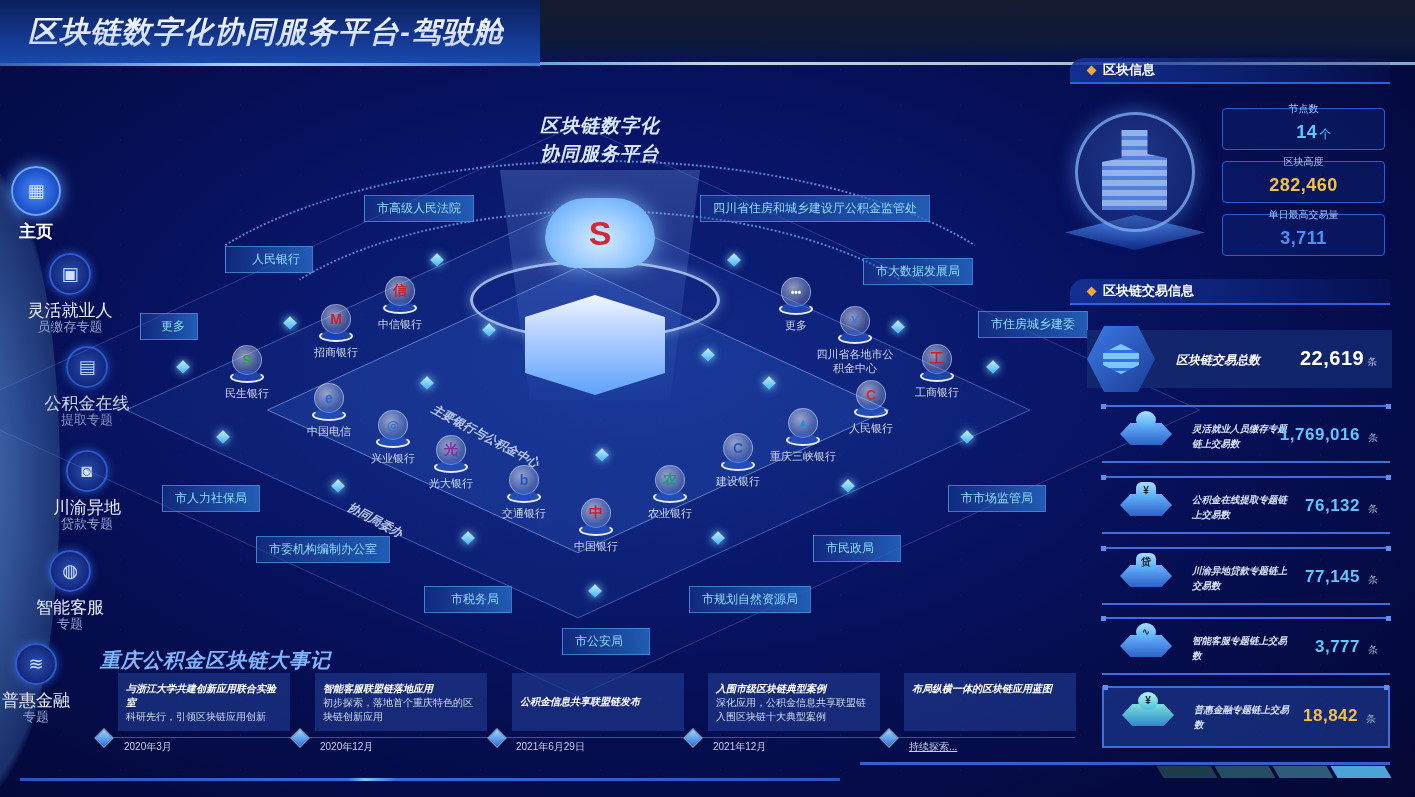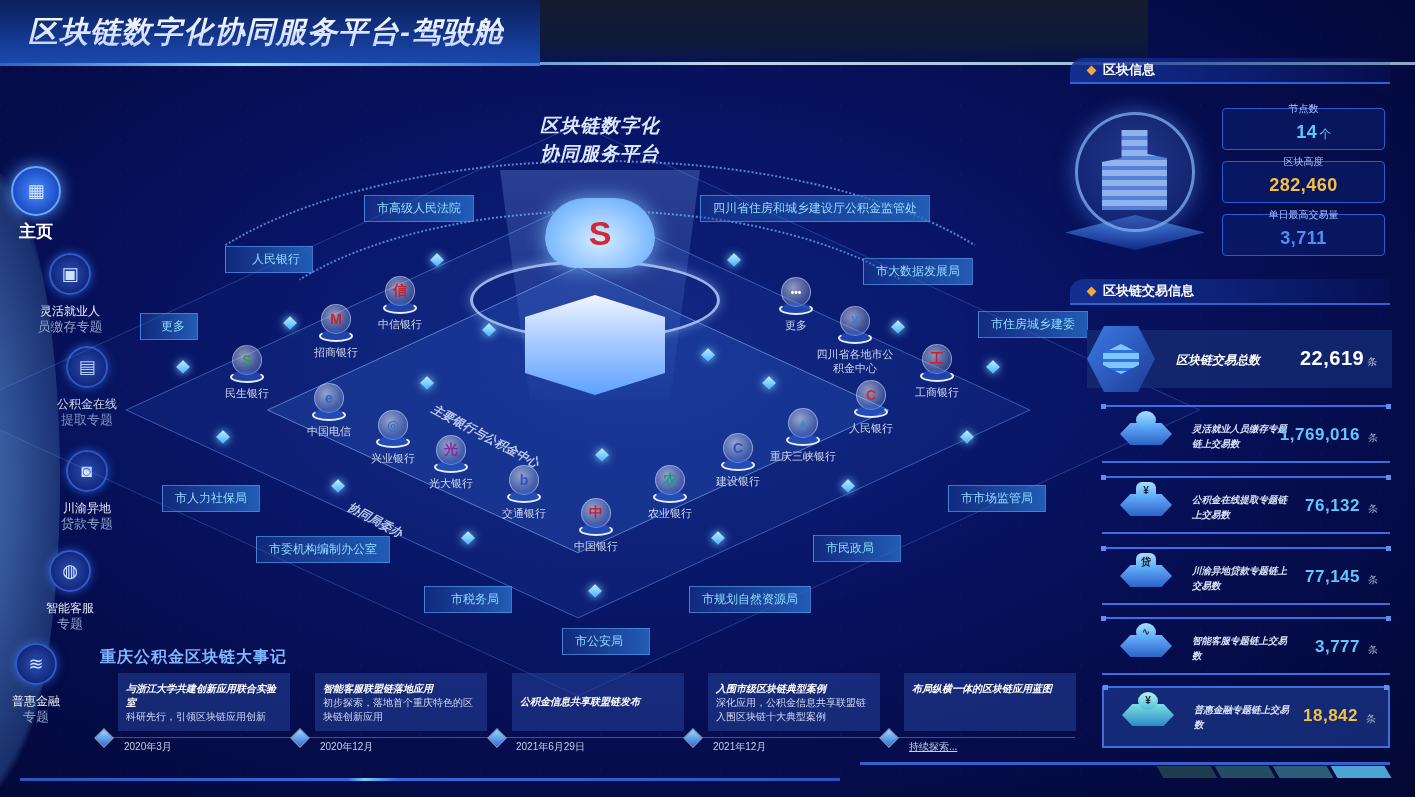--- a/index.html
+++ b/index.html
@@ -13,21 +13,21 @@
   .grid-bg {
     position: absolute; inset: 0;
     background-image:
       linear-gradient(30deg, rgba(80,120,220,0.08) 1px, transparent 1px),
       linear-gradient(150deg, rgba(80,120,220,0.08) 1px, transparent 1px);
     background-size: 60px 35px;
     pointer-events: none;
   }
   
   .header {
-    position: absolute; left: 0; top: 0; width: 1148px; height: 70px;
+    position: absolute; left: 0; top: 0; width: 1415px; height: 70px;
     background: linear-gradient(180deg, #151b2e 0%, #0e1a3a 60%, rgba(8,20,80,0) 100%);
   }
   .title-bar {
     position: absolute; left: 0; top: 0; width: 540px; height: 66px;
     background: linear-gradient(180deg, #0b1f5c 0%, #163e9a 70%, #1a4bb0 100%);
     clip-path: polygon(0 0, 100% 0, 100% 100%, 0 100%);
   }
   .title-bar::after {
     content: ""; position: absolute; left: 0; right: 0; bottom: 0; height: 3px;
     background: linear-gradient(90deg, rgba(120,200,255,0.2), #9fdcff 45%, rgba(120,200,255,0.4));
@@ -61,21 +61,21 @@
   
   .nav-item { position: absolute; text-align: center; width: 100px; cursor: pointer; }
   .nav-circle {
     margin: 0 auto; width: 42px; height: 42px; border-radius: 50%;
     background: radial-gradient(circle, #2a4fb8 0%, #14287a 70%);
     border: 2px solid #2e5cd0; box-shadow: 0 0 10px rgba(60,130,255,0.6);
     display: flex; align-items: center; justify-content: center;
     color: #cfe2ff; font-size: 18px;
   }
   .nav-item.active .nav-circle { width: 50px; height: 50px; background: radial-gradient(circle, #4c8cff 0%, #1b4dc4 70%); border-color: #69a6ff; box-shadow: 0 0 16px rgba(90,160,255,0.9); }
-  .nav-label1 { font-size: 12px; color: #e6ecf8; margin-top: 8px; line-height: 16px; }
+  .nav-label1 { font-size: 17px; color: #e6ecf8; margin-top: 8px; line-height: 16px; }
   .nav-label2 { font-size: 13px; color: #8ea2c8; line-height: 16px; }
   .nav-item.active .nav-label1 { font-size: 17px; font-weight: bold; color: #fff; }
 
   
   .platform {
     position: absolute; left: 125px; top: 185px; width: 905px; height: 450px;
   }
   .diamond {
     position: absolute; left: 50%; top: 50%; width: 640px; height: 640px;
     transform: translate(-50%, -50%) scaleY(0.46) rotate(45deg);
@@ -138,21 +138,21 @@
     position: absolute; width: 10px; height: 10px; background: linear-gradient(135deg, #c5efff, #3fb0ff);
     transform: rotate(45deg); box-shadow: 0 0 8px #7fd0ff;
   }
   .slant-label {
     position: absolute; font-size: 12px; font-style: italic; color: #b8c9ea; font-weight: bold;
     transform: rotate(28deg); white-space: nowrap;
   }
 
   
   .timeline-title {
-    position: absolute; left: 100px; top: 647px; font-size: 16px; font-weight: bold; 
+    position: absolute; left: 100px; top: 647px; font-size: 20px; font-weight: bold; font-style: italic;
     color: #7fb6ff; letter-spacing: 1px;
   }
   .tl-card {
     position: absolute; top: 673px; width: 172px; height: 58px; padding: 9px 8px;
     background: rgba(40,70,160,0.5); font-size: 10px; line-height: 14px;
   }
   .tl-card .t { font-weight: bold; font-style: italic; color: #fff; }
   .tl-card .d { color: #cfd9f0; }
   .tl-date { position: absolute; top: 740px; font-size: 10px; color: #c5cfe6; }
   .tl-cube {

